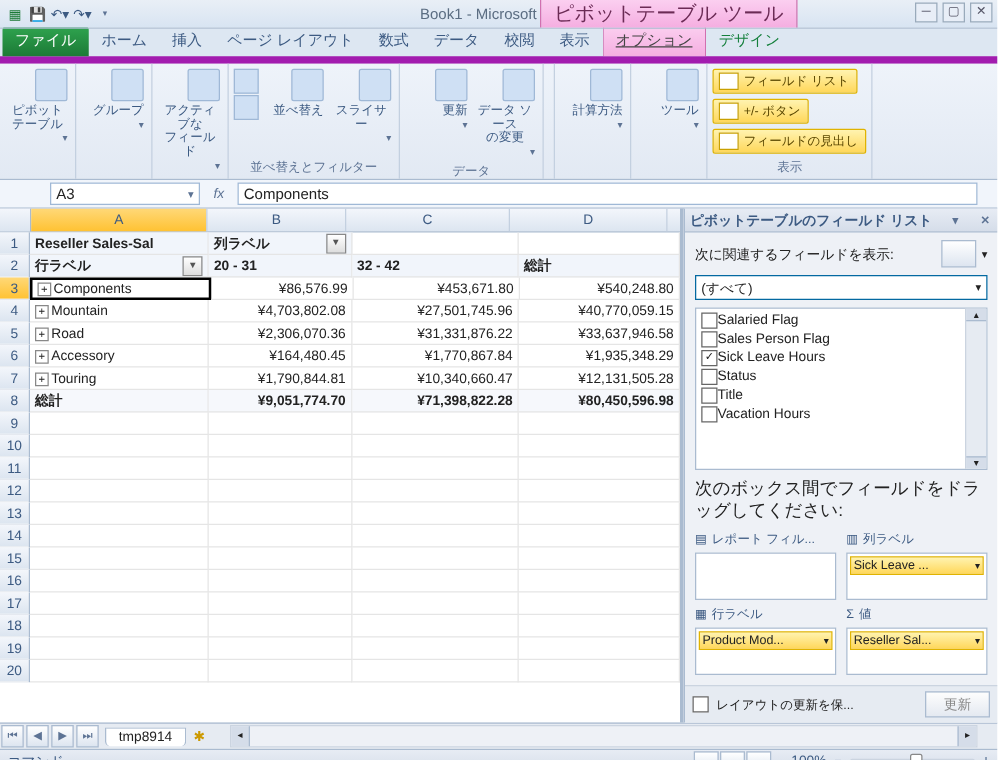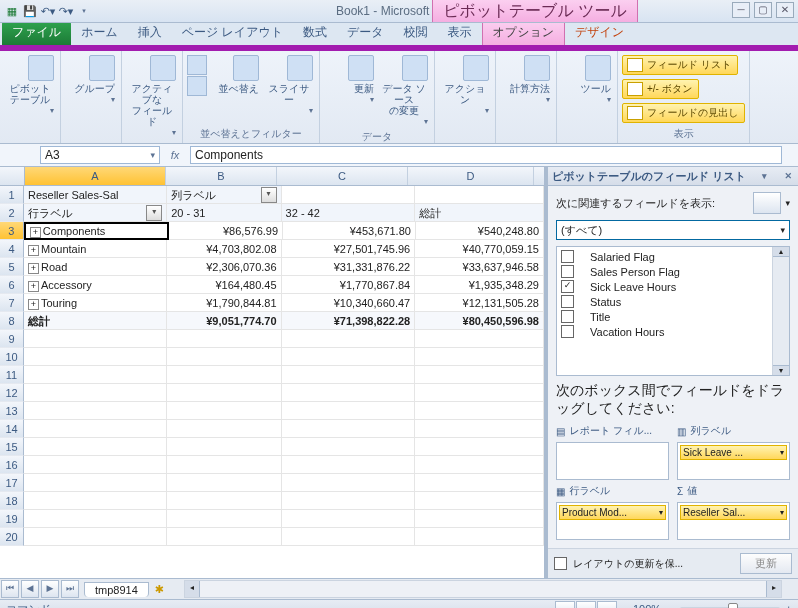--- a/index.html
+++ b/index.html
@@ -22,22 +22,22 @@
 .qat { display:flex; align-items:center; gap:2px; padding-left:4px;}
 .qat .icon, .wc-btn { width:16px; height:16px; display:flex; align-items:center; justify-content:center; color:#4a6; }
 .qat .save { color:#2a6bc0;}
 .title-center { position:absolute; left:0; right:0; text-align:center; font-size:12px; color:#5b6d82; pointer-events:none;}
 .context-tab-zone { position:absolute; right:160px; top:0; height:22px; background:linear-gradient(#fbcff0,#f5aee1); border-left:1px solid #d170b0; border-right:1px solid #d170b0; padding:0 10px; display:flex; align-items:center; font-size:16px; color:#6b2b55;}
 .win-controls { position:absolute; right:4px; top:2px; display:flex; gap:4px; }
 .wc-btn { width:16px; height:14px; border:1px solid #9ab; background:#e8eef7; font-size:10px; line-height:10px; text-align:center; color:#556;}
 .ribbon-tabs { height:22px; background:#dde7f2; border-bottom:6px solid #a21caf; display:flex; align-items:flex-end; padding-left:0; font-size:12px;}
 .rtab { padding:3px 10px 4px; color:#3c5a82; }
 .rtab.file { background: linear-gradient(#2fa44f,#1c7a36); color:#fff; border-radius:3px 3px 0 0; margin-left:2px;}
-.rtab.active { background:linear-gradient(#fbcff0,#f5aee1); border:1px solid #d170b0; border-bottom:none; border-radius:3px 3px 0 0; color:#444;}
-.rtab.design { color:#c2410c;}
+.rtab.active { background:linear-gradient(#fbcff0,#f5aee1); border:1px solid #d170b0; border-bottom:none; border-radius:3px 3px 0 0; color:#444;text-decoration:underline;}
+.rtab.design { color:#15803d;}
 .ribbon { height:92px; background:linear-gradient(#eef3fa,#e2e9f3); border-bottom:1px solid #aabbd0; display:flex; position:relative;}
 .rgroup { border-right:1px solid #c3d0e0; display:flex; flex-direction:column; align-items:stretch; padding:2px 4px;}
 .rgroup .buttons { flex:1; display:flex; align-items:flex-start; gap:2px;}
 .rgroup .label { text-align:center; font-size:10px; color:#5d7394; padding-top:1px;}
 .bigbtn { width:48px; display:flex; flex-direction:column; align-items:flex-end; gap:2px; padding:2px; font-size:10px; color:#3c5a82; text-align:center; line-height:1.1;}
 .bigbtn .ic { width:24px; height:24px; background:#cfe0f4; border:1px solid #9fb8d6; border-radius:2px;}
 .bigbtn .drop::after { content:"▾"; font-size:8px; display:block; color:#5d7394;}
 .sortcol{ display:flex; flex-direction:column; gap:1px; padding-top:2px;}
 .smic{ width:18px; height:18px; background:#cfe0f4; border:1px solid #9fb8d6;}
 .ylwbtn { background:linear-gradient(#fff3b0,#ffd75a); border:1px solid #e0b300; border-radius:2px; padding:2px 6px 2px 4px; font-size:10px; color:#5a4700; display:flex; align-items:center; gap:4px; margin-bottom:2px; white-space:nowrap;}
@@ -53,39 +53,39 @@
 
 .gridwrap{ flex:1; display:flex; flex-direction:column; border-right:3px solid #aabbd0; min-width:0;}
 .chead{ display:flex; background:linear-gradient(#f3f6fb,#dce5f0); border-bottom:1px solid #aabbd0; height:18px;}
 .corner{ width:24px; border-right:1px solid #aabbd0; background:linear-gradient(#f3f6fb,#dce5f0);}
 .ch{ border-right:1px solid #c3d0e0; text-align:center; font-size:11px; color:#3c5a82; line-height:18px;}
 .rhead{ width:24px; background:linear-gradient(#f3f6fb,#dce5f0); border-right:1px solid #aabbd0; text-align:center; font-size:11px; color:#3c5a82; line-height:18px; border-bottom:1px solid #e5e9f0;}
 .row{ display:flex; height:18px;}
 .cell{ border-right:1px solid #e5e5e5; border-bottom:1px solid #e5e5e5; padding:0 4px; line-height:18px; font-size:11px; overflow:hidden; white-space:nowrap;}
 .cA{width:140px;} .cB{width:110px;} .cC{width:130px;} .cD{width:125px;}
 .chA{width:140px; background:linear-gradient(#ffd877,#ffc233);} 
-.hdrcell{ font-weight:normal; background:#f1f5fb; display:flex; align-items:center; gap:2px;}
+.hdrcell{ font-weight:bold; background:#f1f5fb; display:flex; align-items:center; gap:2px;}
 .ddbtn{ width:14px; height:14px; border:1px solid #888; background:linear-gradient(#fff,#ddd); font-size:8px; line-height:12px; text-align:center; color:#555; margin-left:auto;}
 .num{ text-align:right; font-family: "MS PGothic", sans-serif; font-size:11px;}
 .totalrow .cell{ font-weight:bold; background:#f6f8fc;}
 .selcell{ border:2px solid #000 !important; line-height:15px !important; padding:0 4px;}
 .selrow .rhead{ background:linear-gradient(#ffd877,#ffc233);}
 .expand{ width:9px; height:9px; border:1px solid #888; display:inline-flex; align-items:center; justify-content:center; font-size:9px; line-height:7px; margin-right:2px; background:#fff;}
 
 .pane{ width:250px; background:#eef1f6; border-left:1px solid #aabbd0; display:flex; flex-direction:column; font-size:11px;}
 .panehdr{ background:linear-gradient(#e7ecf4,#d5dde9); height:18px; border-bottom:1px solid #aabbd0; display:flex; align-items:center; padding:0 4px; font-weight:bold; color:#3c5a82;}
 .panehdr .pbtn{ margin-left:auto; font-size:9px; color:#5d7394; padding:0 2px;}
 .panebody{ padding:6px 8px; flex:1; display:flex; flex-direction:column; gap:6px; overflow:hidden;}
 .row2{ display:flex; align-items:center; gap:4px;}
 .gearbtn{ width:26px; height:20px; background:linear-gradient(#fff,#dde5f0); border:1px solid #aabbd0; margin-left:auto;}
 .combo{ height:18px; border:1px solid #0369a1; background:#fff; display:flex; align-items:center; padding:0 4px; font-size:11px;justify-content:space-between;}
 .combo .dd{ margin-left:auto; font-size:9px;}
 .fieldlist{ border:1px solid #aabbd0; background:#fff; height:128px; display:flex;}
 .fl-inner{ flex:1; overflow:hidden; padding:2px 4px;}
-.fitem{ display:flex; align-items:center; gap:16px; padding:1px 0; font-size:11px;}
+.fitem{ display:flex; gap:0; padding:1px 0; font-size:11px;}
 .cb{ width:11px; height:11px; border:1px solid #666; font-size:9px; line-height:9px; text-align:center; background:#fff;}
 .vscroll{ width:16px; background:#e6ebf2; border-left:1px solid #cbd4e0; position:relative;}
 .vscroll::before{content:"▴"; position:absolute; top:0; left:0; right:0; text-align:center; font-size:8px; background:#d5dde9; border-bottom:1px solid #aabbd0;}
 .vscroll::after{content:"▾"; position:absolute; bottom:0; left:0; right:0; text-align:center; font-size:8px; background:#d5dde9; border-top:1px solid #aabbd0;}
 .zones{ display:grid; grid-template-columns:1fr 1fr; grid-template-rows:auto auto auto auto; gap:4px 8px; font-size:11px;}
 .zlabel{ display:flex; align-items:center; gap:4px; color:#3c5a82; font-size:10px;}
 .zbox{ height:32px; border:1px solid #aabbd0; background:#fff; padding:2px;}
 .zitem{ background:linear-gradient(#fff3b0,#ffd75a); border:1px solid #e0b300; font-size:10px; padding:1px 2px; display:flex; align-items:center;}
 .zitem .dd{ margin-left:auto; font-size:8px;}
 .panefoot{ border-top:1px solid #cbd4e0; padding:4px 6px; display:flex; align-items:center; gap:6px; background:#e6ebf2;}
@@ -199,27 +199,20 @@
     <div class="bigbtn">
           <div class="ic"></div>
           <span style="white-space:pre-line">データ ソース
 の変更</span>
           <span class="drop"></span>
         </div>
   </div>
       <div class="label">データ</div>
     </div>
   <div class="rgroup">
-      <div class="buttons">
-    <div class="bigbtn">
-          <div class="ic"></div>
-          <span>アクション</span>
-          <span class="drop"></span>
-        </div>
-  </div>
       <div class="label"></div>
     </div>
   <div class="rgroup">
       <div class="buttons">
     <div class="bigbtn">
           <div class="ic"></div>
           <span>計算方法</span>
           <span class="drop"></span>
         </div>
   </div>

